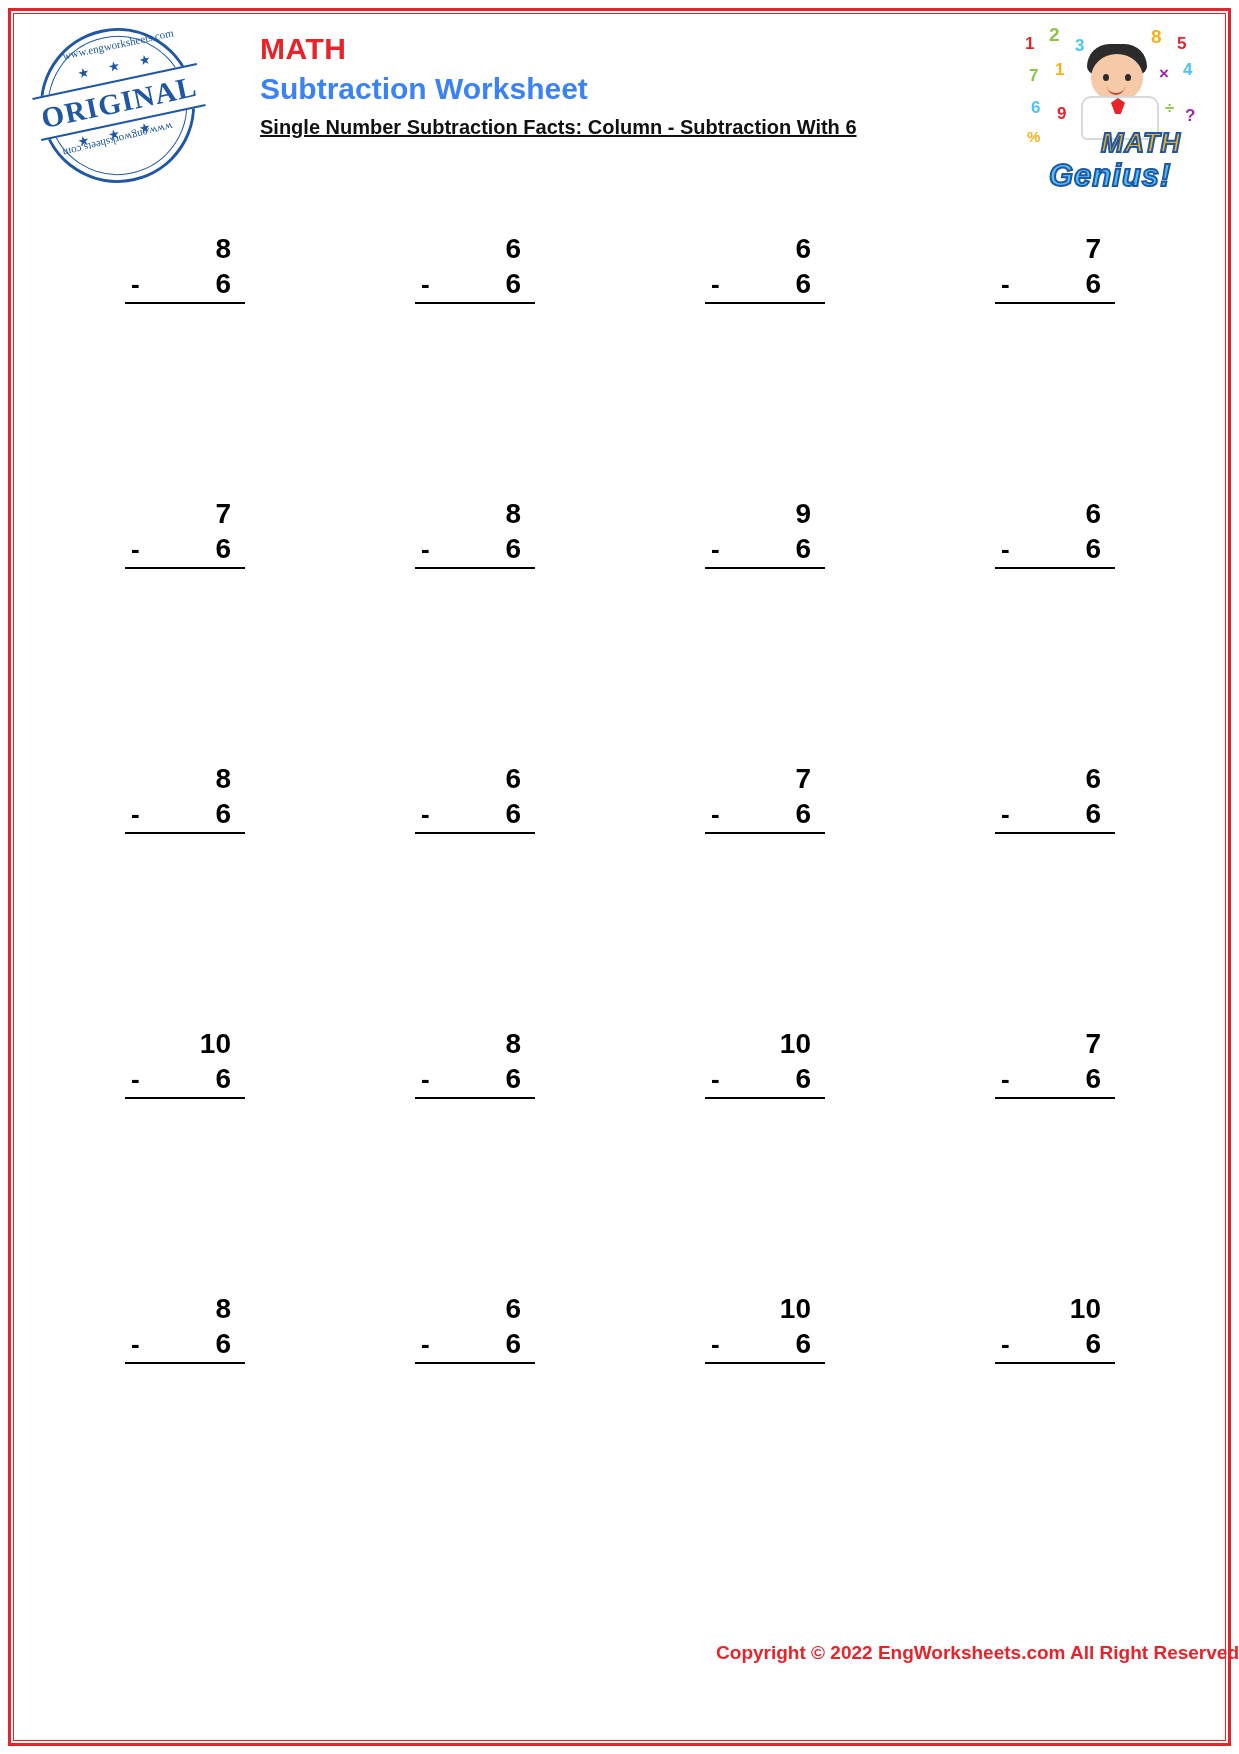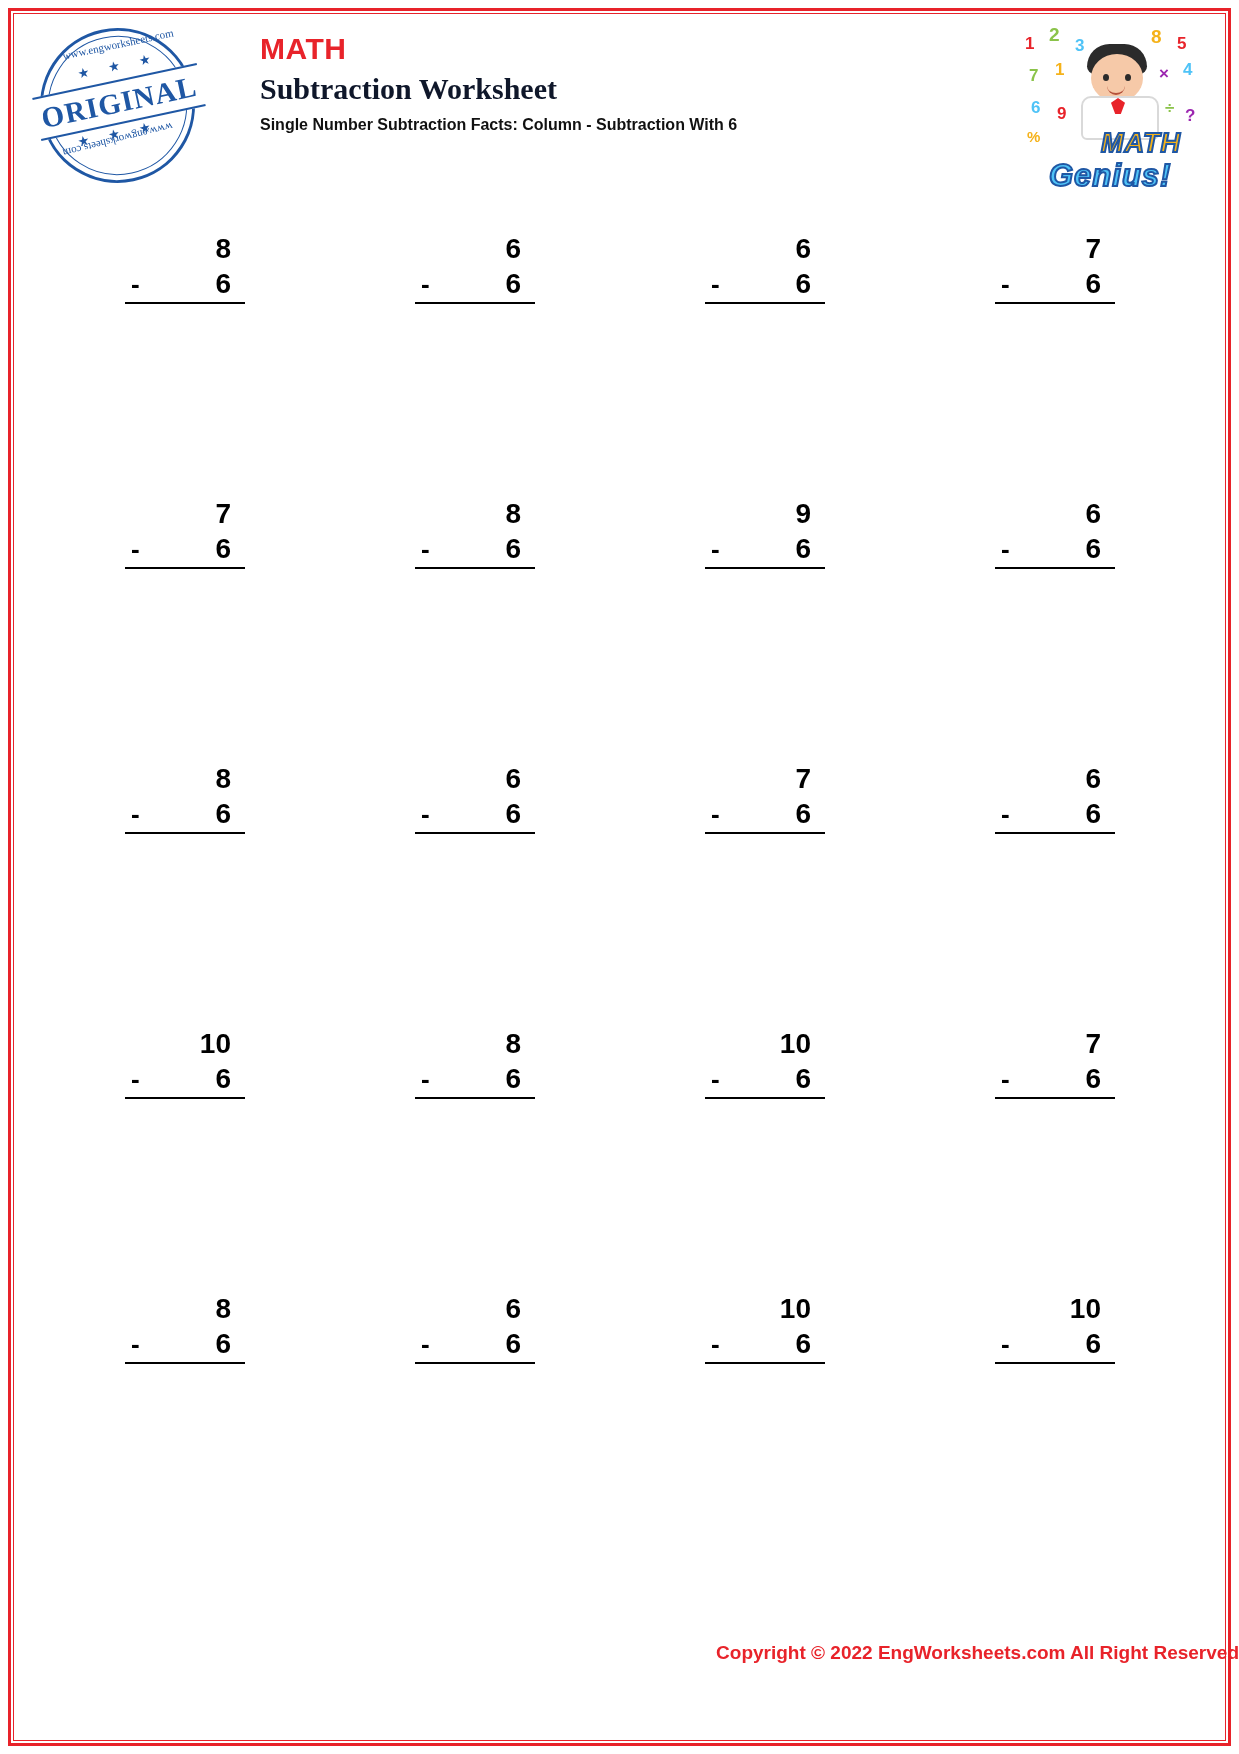--- a/index.html
+++ b/index.html
@@ -143,31 +143,31 @@
     top: 18px;
   }
   .title-math {
     color: #e8232a;
     font-size: 30px;
     font-weight: bold;
     letter-spacing: 0.5px;
     margin: 0 0 6px 0;
   }
   .title-sub {
-    color: #0f172a;
+    color: #3b82f6;
     font-size: 30px;
     font-weight: bold;
     margin: 0 0 10px 0;
-    font-family: Liberation Serif, serif;
   }
   .title-desc {
     color: #111111;
-    font-size: 16px;
+    font-size: 20px;
     font-weight: bold;
     margin: 0;
+    text-decoration: underline;
   }
 
   
   .genius {
     position: absolute;
     right: 10px;
     top: 6px;
     width: 190px;
     height: 180px;
   }

